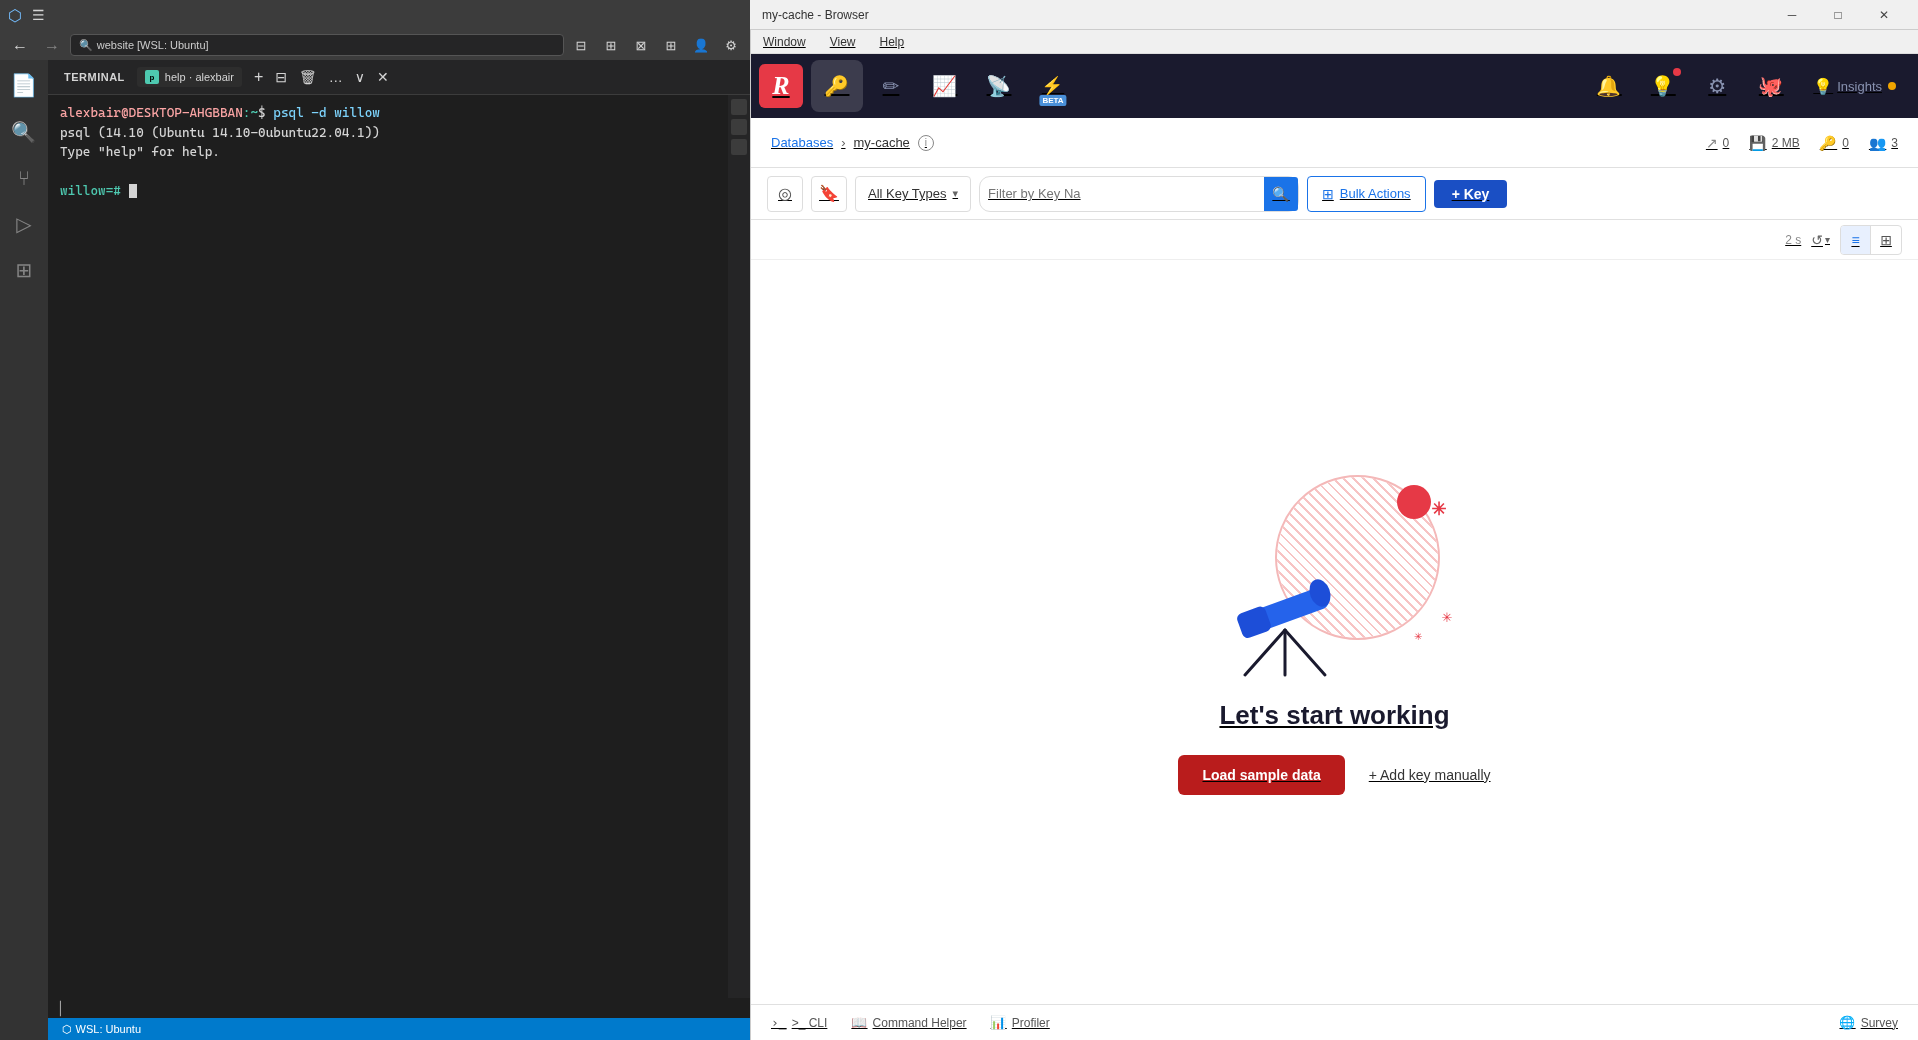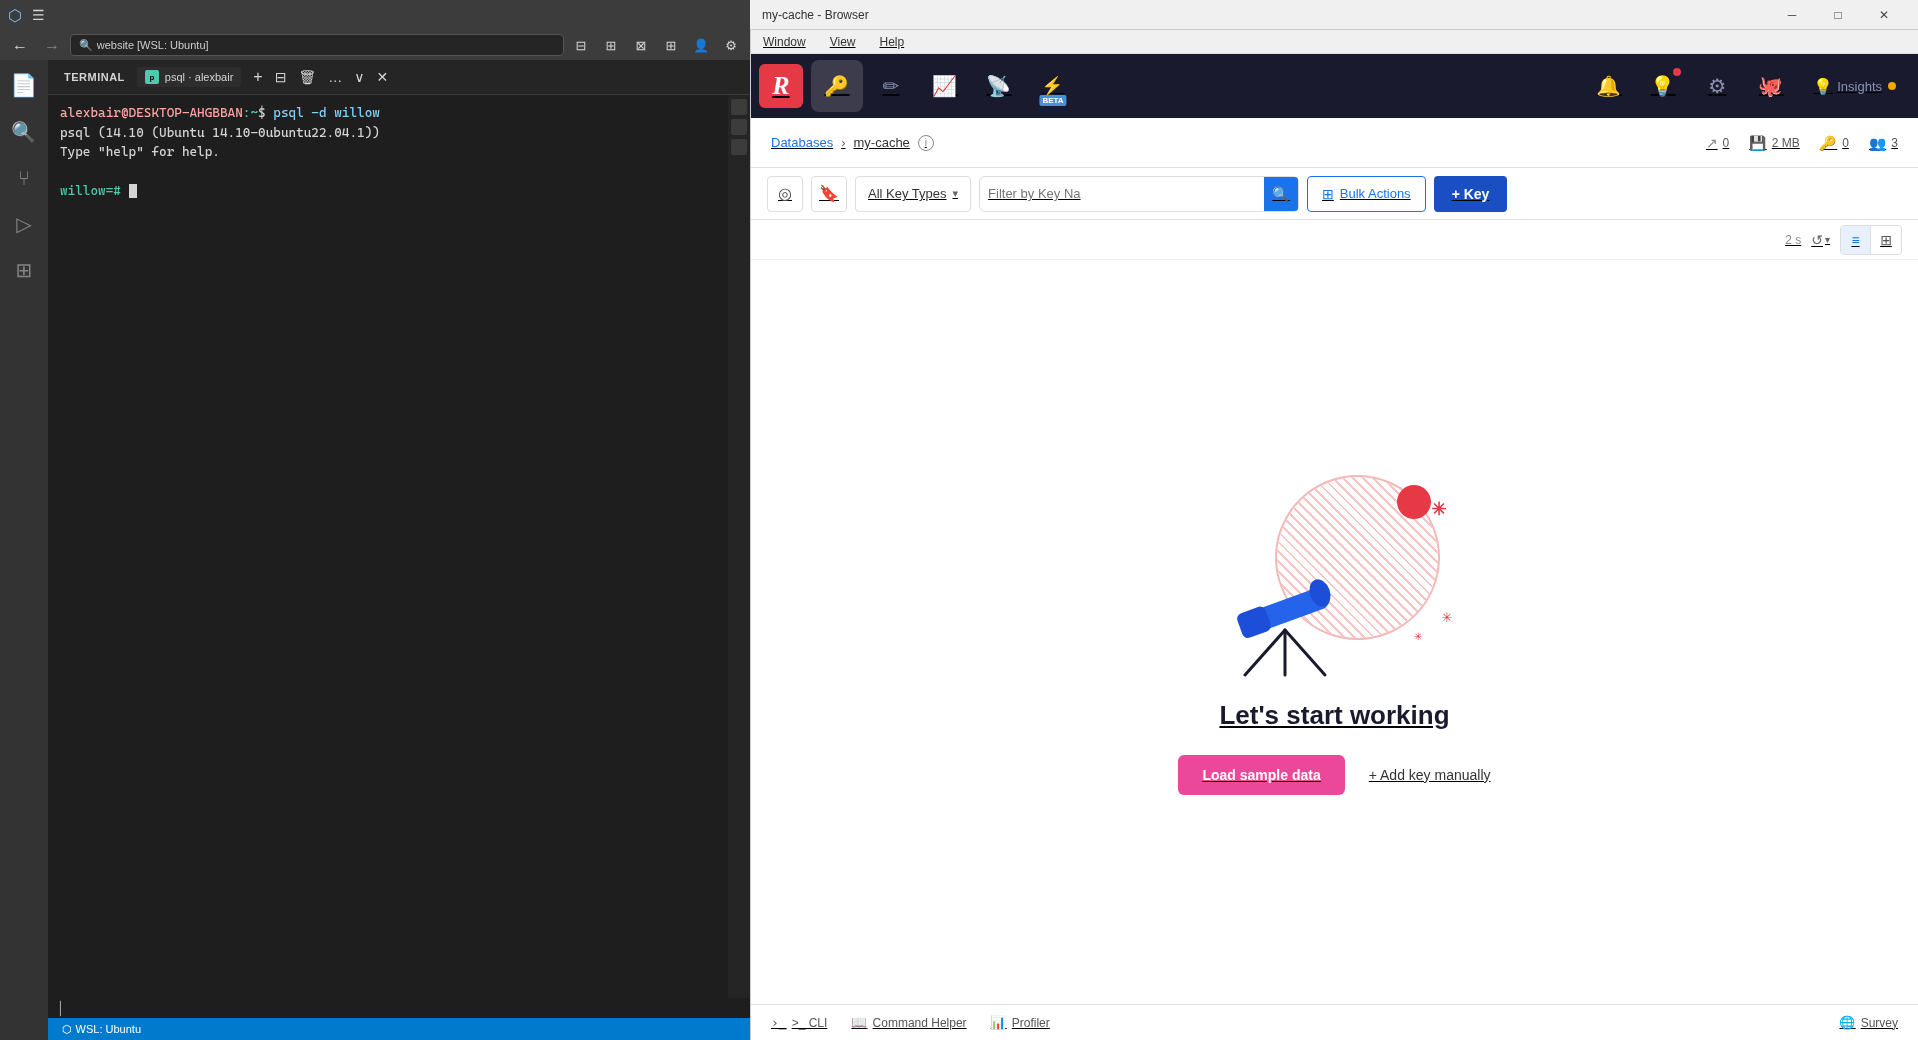--- a/index.html
+++ b/index.html
@@ -56,21 +56,21 @@
           <div style="width:44px; height:44px; display:flex; align-items:center; justify-content:center; color:#858585; font-size:20px; cursor:pointer; border-radius:4px;">▷</div>
           <div style="width:44px; height:44px; display:flex; align-items:center; justify-content:center; color:#858585; font-size:20px; cursor:pointer; border-radius:4px;">⊞</div>
         </div>
 
         <div style="flex:1; display:flex; flex-direction:column; overflow:hidden;">
 
           <div style="height:35px; background:#252526; display:flex; align-items:center; padding:0 8px; border-bottom:1px solid #3c3c3c; gap:4px; flex-shrink:0;">
             <span style="color:#d4d4d4; font-size:11px; font-weight:600; padding:4px 8px; letter-spacing:0.5px;">TERMINAL</span>
             <div style="display:flex; align-items:center; gap:6px; background:#2d2d2d; border-radius:3px; padding:3px 8px; color:#d4d4d4; font-size:11px; cursor:pointer;">
               <div style="width:14px; height:14px; background:#4ec9b0; border-radius:2px; display:flex; align-items:center; justify-content:center; font-size:8px; color:#000; font-weight:bold;">p</div>
-              <span>psql · alexbair</span>
+              <span>help · alexbair</span>
             </div>
             <div style="margin-left:4px; color:#d4d4d4; font-size:16px; cursor:pointer; padding:2px 4px; border-radius:3px;">+</div>
             <div style="color:#d4d4d4; font-size:14px; cursor:pointer; padding:2px 4px; border-radius:3px;">⊟</div>
             <div style="color:#d4d4d4; font-size:14px; cursor:pointer; padding:2px 4px; border-radius:3px;">🗑</div>
             <div style="color:#d4d4d4; font-size:14px; cursor:pointer; padding:2px 4px; border-radius:3px;">…</div>
             <div style="color:#d4d4d4; font-size:14px; cursor:pointer; padding:2px 4px; border-radius:3px;">∨</div>
             <div style="color:#d4d4d4; font-size:14px; cursor:pointer; padding:2px 4px; border-radius:3px;">✕</div>
           </div>
 
           <div style="display:flex; flex:1; overflow:hidden;">
@@ -180,31 +180,31 @@
 
           <div style="height:52px; background:white; display:flex; align-items:center; padding:0 16px; gap:8px; border-bottom:1px solid #e0e0e0; flex-shrink:0;">
             <div style="width:36px; height:36px; border:1px solid #ddd; border-radius:4px; display:flex; align-items:center; justify-content:center; cursor:pointer; background:white; color:#555; font-size:16px; flex-shrink:0;">◎</div>
             <div style="width:36px; height:36px; border:1px solid #ddd; border-radius:4px; display:flex; align-items:center; justify-content:center; cursor:pointer; background:white; color:#555; font-size:16px; flex-shrink:0;">🔖</div>
 
             <div style="display:flex; align-items:center; gap:6px; border:1px solid #ddd; border-radius:4px; padding:6px 12px; background:white; cursor:pointer; font-size:13px; color:#333; height:36px; flex-shrink:0;">
               <span>All Key Types</span>
               <span style="font-size:11px; color:#666;">▾</span>
             </div>
 
-            <div style="display:flex; align-items:center; border:1px solid #ddd; border-radius:6px; height:36px; background:white; flex:1; max-width:320px;">
+            <div style="display:flex; align-items:center; border:1px solid #ddd; border-radius:11px; height:36px; background:white; flex:1; max-width:320px;">
               <input style="border: none; outline: none; font-size: 13px; color: rgb(51, 51, 51); background: transparent; width: 100%; padding: 0px 8px;" type="text" placeholder="Filter by Key Na">
               <div style="width:34px; height:34px; display:flex; align-items:center; justify-content:center; cursor:pointer; color:white; background:#1a73e8; border-radius:0 3px 3px 0; font-size:14px; flex-shrink:0;">🔍</div>
             </div>
 
             <div style="display:flex; align-items:center; gap:6px; border:1.5px solid #1a73e8; border-radius:4px; padding:6px 14px; background:white; cursor:pointer; font-size:13px; color:#1a73e8; height:36px; font-weight:500; flex-shrink:0;">
               <span style="font-size:14px;">⊞</span>
               <span>Bulk Actions</span>
             </div>
 
-            <button style="display:flex; align-items:center; gap:4px; background:#1a4fc4; color:white; border:none; border-radius:4px; padding:8px 18px; font-size:14px; font-weight:600; cursor:pointer; height:36px; flex-shrink:0;">
+            <button style="display:flex; align-items:center; gap:4px; background:#1a4fc4; color:white; border:none; border-radius:4px; padding:8px 18px; font-size:14px; font-weight:600; cursor:pointer; height:28px; flex-shrink:0;">
               <span>+ Key</span>
             </button>
           </div>
 
           <div style="display:flex; align-items:center; justify-content:flex-end; padding:6px 16px; background:white; border-bottom:1px solid #eee; gap:6px; flex-shrink:0; height:40px;">
             <span style="font-size:12px; color:#888;">2 s</span>
             <div style="display:flex; align-items:center; gap:2px; cursor:pointer; color:#666; font-size:14px; padding:2px 4px; border-radius:3px;">
               <span>↺</span>
               <span style="font-size:10px;">▾</span>
             </div>
@@ -236,21 +236,21 @@
 
                 <rect x="25" y="50" width="90" height="22" rx="8" fill="#2563eb" transform="rotate(-20 70 61)"></rect>
                 <rect x="22" y="48" width="30" height="26" rx="6" fill="#1d4ed8" transform="rotate(-20 70 61)"></rect>
 
                 <ellipse cx="105" cy="43" rx="10" ry="14" fill="#1d4ed8" transform="rotate(-20 105 43)"></ellipse>
               </svg>
             </div>
 
             <h2 style="font-size:26px; font-weight:700; color:#1a1a2e; margin-bottom:24px;">Let's start working</h2>
             <div style="display:flex; align-items:center; gap:24px;">
-              <button style="background:#ec4899; color:white; border:none; border-radius:6px; padding:12px 24px; font-size:14px; font-weight:600; cursor:pointer;">Load sample data</button>
+              <button style="background:#b91c1c; color:white; border:none; border-radius:6px; padding:12px 24px; font-size:14px; font-weight:600; cursor:pointer;">Load sample data</button>
               <span style="color:#333; font-size:14px; cursor:pointer;">+ Add key manually</span>
             </div>
           </div>
 
           <div style="height:36px; background:white; border-top:1px solid #e0e0e0; display:flex; align-items:center; padding:0 12px; gap:8px; flex-shrink:0;">
             <div style="display:flex; align-items:center; gap:5px; color:#555; font-size:12px; cursor:pointer; padding:4px 8px; border-radius:3px;">
               <span style="font-size:13px; font-family:monospace;">›_</span>
               <span>&gt;_ CLI</span>
             </div>
             <div style="display:flex; align-items:center; gap:5px; color:#555; font-size:12px; cursor:pointer; padding:4px 8px; border-radius:3px;">

